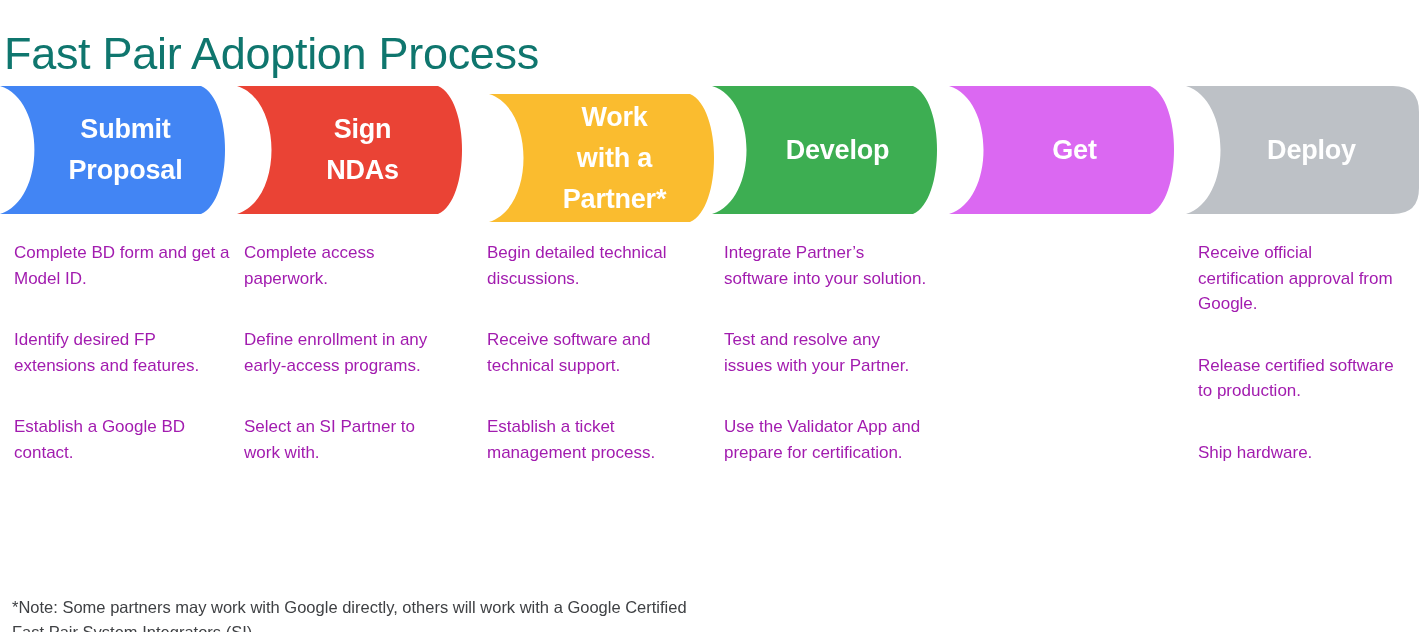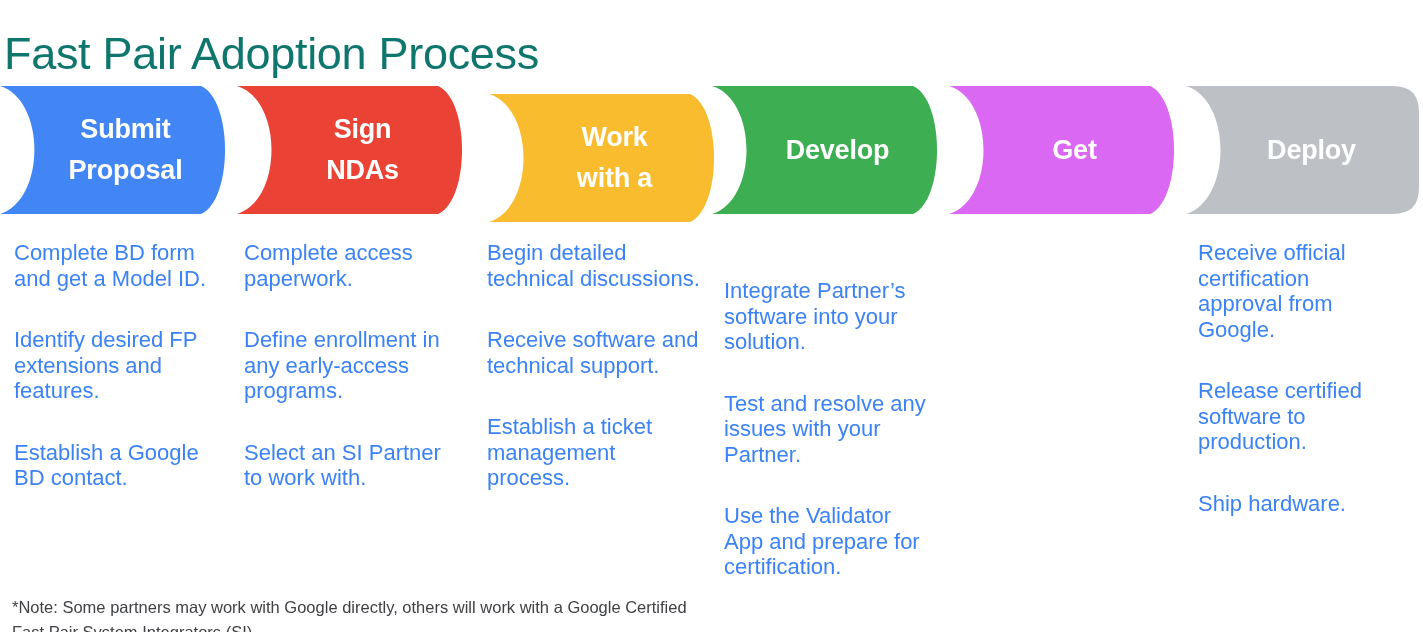--- a/index.html
+++ b/index.html
@@ -83,23 +83,23 @@
     top: 240px;
     width: 1423px;
     height: 320px;
   }
   .detail-col {
     position: absolute;
     top: 0;
     width: 214px;
   }
   .detail-item {
-    font-size: 22px;
+    font-size: 17px;
     line-height: 25.5px;
-    color: #3b82f6;
+    color: #a21caf;
     margin: 0 0 36px 0;
   }
 
   
   #footnote {
     position: absolute;
     left: 12px;
     top: 578px;
     width: 700px;
     font-size: 16.5px;
@@ -133,20 +133,21 @@
           <span class="ln">NDAs</span>
         </div>
       </div>
       <div class="chevron" style="left: 489px; margin-top: 8px;">
         <svg viewBox="0 0 233 128">
           <path d="M 0,0 L 201,0 C 233,14 233,114 201,128 L 0,128 C 46,114 46,14 0,0 Z" fill="#FABC2F"></path>
         </svg>
         <div class="chevron-label">
           <span class="ln">Work</span>
           <span class="ln">with a</span>
+          <span class="ln">Partner*</span>
         </div>
       </div>
       <div class="chevron" style="left: 712px;">
         <svg viewBox="0 0 233 128">
           <path d="M 0,0 L 201,0 C 233,14 233,114 201,128 L 0,128 C 46,114 46,14 0,0 Z" fill="#3DAE52"></path>
         </svg>
         <div class="chevron-label">
           <span class="ln">Develop</span>
         </div>
       </div>
@@ -177,21 +178,21 @@
       <div class="detail-col" style="left: 244px; width: 200px;">
         <p class="detail-item">Complete access paperwork.</p>
         <p class="detail-item">Define enrollment in any early-access programs.</p>
         <p class="detail-item">Select an SI Partner to work with.</p>
       </div>
       <div class="detail-col" style="left: 487px; width: 215px;">
         <p class="detail-item">Begin detailed technical discussions.</p>
         <p class="detail-item">Receive software and technical support.</p>
         <p class="detail-item">Establish a ticket management process.</p>
       </div>
-      <div class="detail-col" style="left: 724px; width: 205px; margin-top: 38px;">
+      <div class="detail-col" style="left: 724px; width: 205px;">
         <p class="detail-item">Integrate Partner’s software into your solution.</p>
         <p class="detail-item">Test and resolve any issues with your Partner.</p>
         <p class="detail-item">Use the Validator App and prepare for certification.</p>
       </div>
       <div class="detail-col" style="left: 1198px; width: 200px;">
         <p class="detail-item">Receive official certification approval from Google.</p>
         <p class="detail-item">Release certified software to production.</p>
         <p class="detail-item">Ship hardware.</p>
       </div>
     </div>

